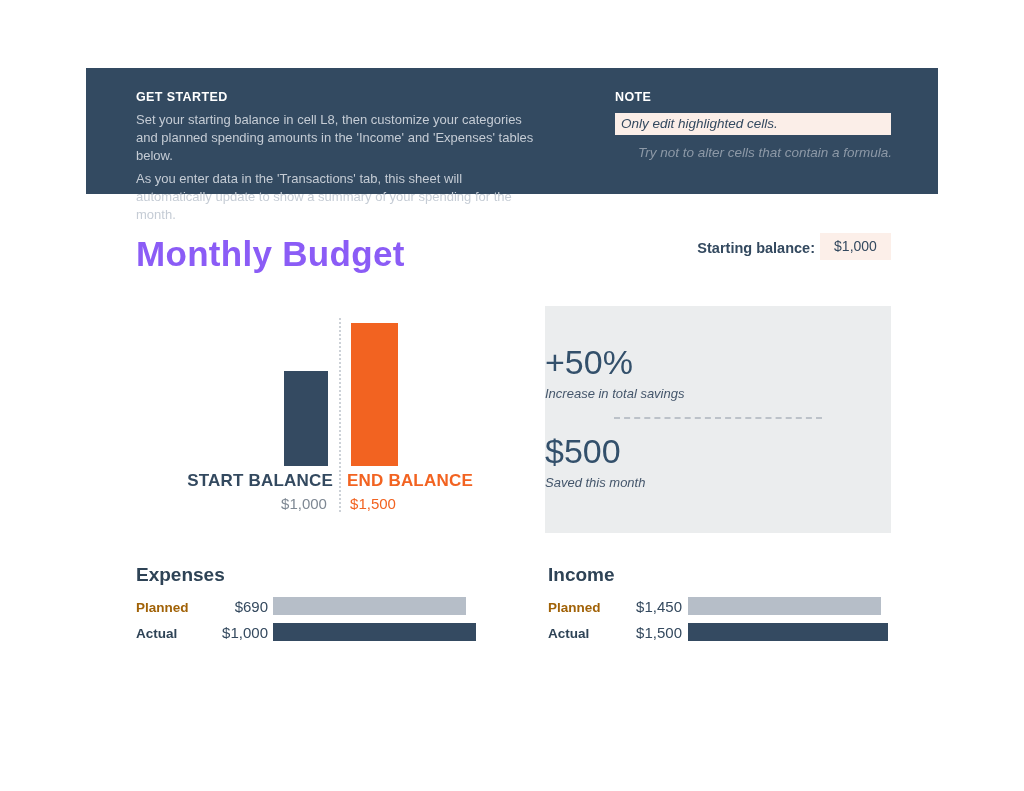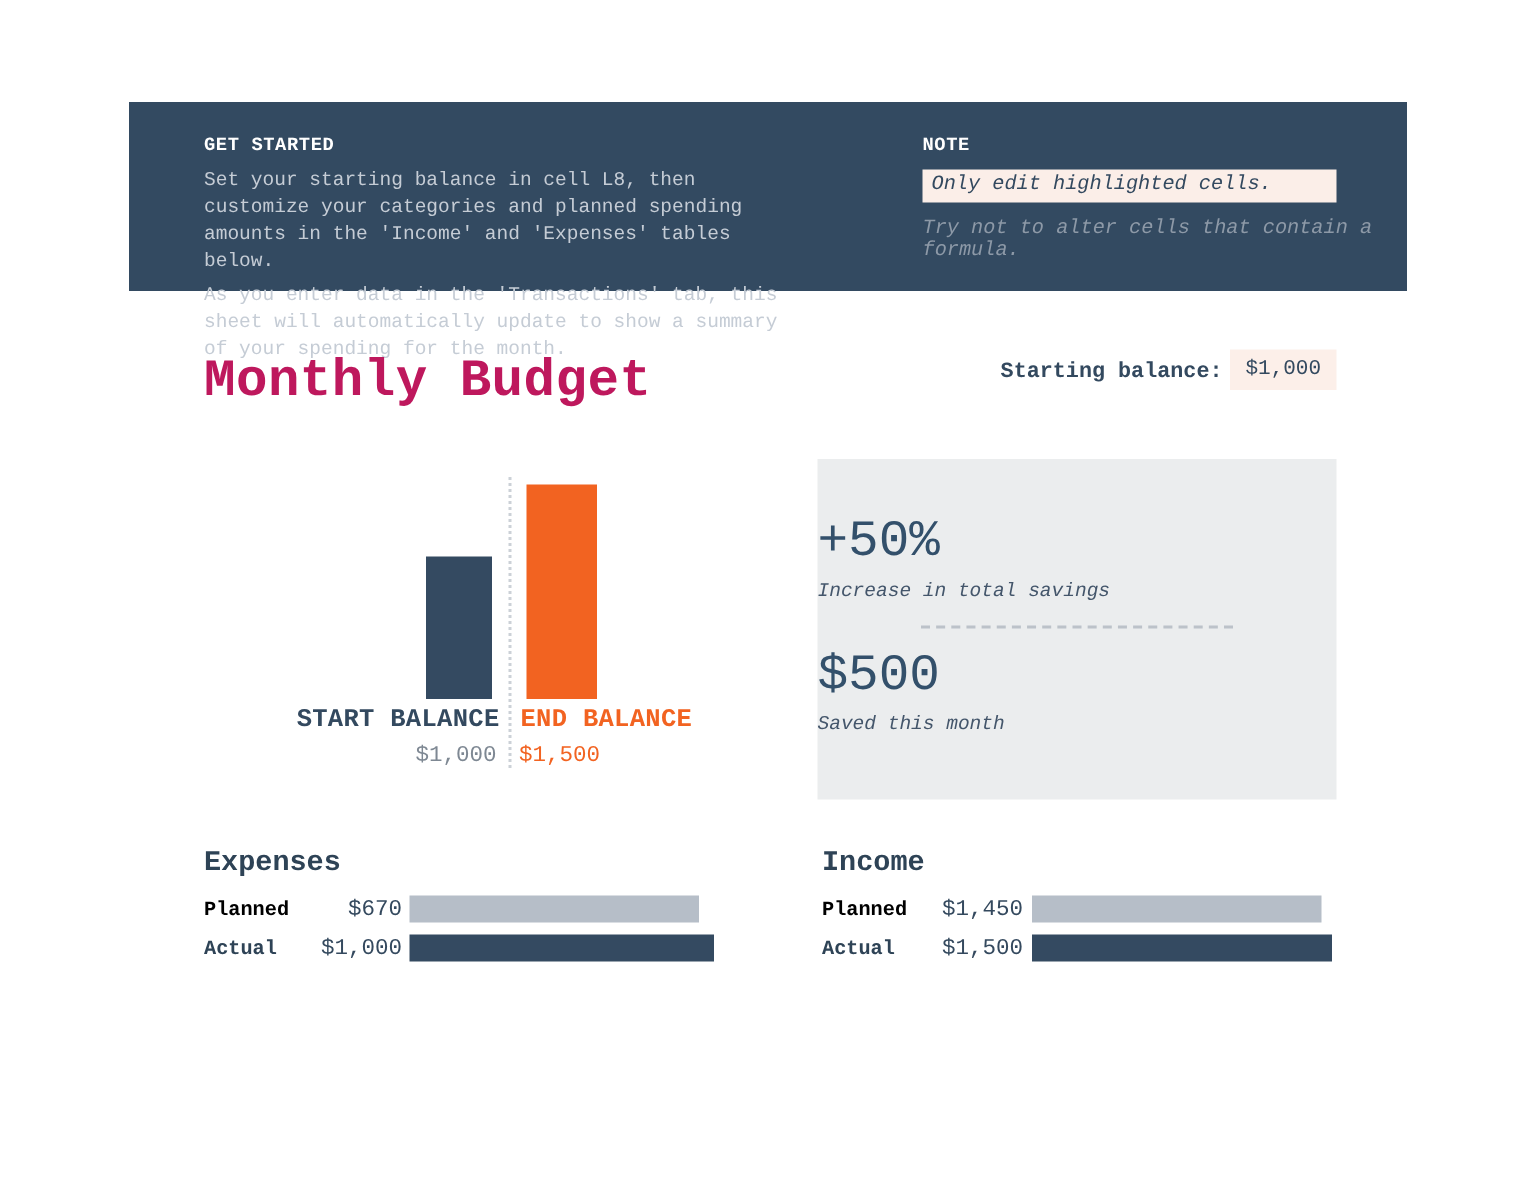--- a/index.html
+++ b/index.html
@@ -1,37 +1,37 @@
 <!DOCTYPE html>
 <html><head>
 <meta charset="utf-8">
 <style>
-  * { margin:0; padding:0; box-sizing:border-box;font-family:Liberation Mono, monospace; }
+  * { margin:0; padding:0; box-sizing:border-box; }
   html,body { background:#ffffff; }
   body { font-family:"Liberation Sans", sans-serif; }
   #page {
     position:relative; width:1024px; height:791px; background:#ffffff;
     overflow:hidden; margin:0 auto;
   }
   
   .band { position:absolute; left:86px; top:68px; width:852px; height:126px; background:#334a61; }
   .band-col { position:absolute; top:22px; }
   .gs-col { left:50px; width:402px; }
   .note-col { left:529px; width:300px; }
   .col-heading { color:#ffffff; font-size:12.5px; font-weight:700; letter-spacing:.4px; }
   .band-para { color:#c5ccd5; font-size:13px; line-height:18px; margin-top:7px; }
   .band-para + .band-para { margin-top:5px; }
   .note-cell {
     margin-top:9px; width:276px; height:22px; background:#fbeee8;
     color:#33495f; font-size:13.5px; font-style:italic; line-height:21px; padding-left:6px;
   }
-  .note-hint { margin-top:10px; color:#8d99a7; font-size:13.5px; font-style:italic; }
+  .note-hint { margin-top:10px; color:#8d99a7; font-size:13.5px; font-style:italic;text-align:center; }
   
   .page-title {
-    position:absolute; left:136px; top:234px; color:#be185d;
+    position:absolute; left:136px; top:234px; color:#8b5cf6;
     font-size:35px; font-weight:700; letter-spacing:.3px;
   }
   .sb-label {
     position:absolute; right:209px; top:240px; color:#33495f;
     font-size:14.5px; font-weight:700;
   }
   .sb-cell {
     position:absolute; left:820px; top:233px; width:71px; height:27px;
     background:#fcefe9; color:#33495f; font-size:14px; text-align:center; line-height:27px;
   }
@@ -53,21 +53,21 @@
   .summary {
     position:absolute; left:545px; top:306px; width:346px; height:227px;
     background:#ebedee; padding-top:38px;
   }
   .summary .big { font-size:34px; line-height:36px; color:#33506b; font-weight:400; }
   .summary .caption { margin-top:6px; font-size:13px; font-style:italic; color:#44566b; }
   .summary .divider { width:208px; margin:16px auto 14px; border-top:2px dashed #bcc2c9; }
   
   .section-title { position:absolute; top:564px; color:#2e4356; font-size:19px; font-weight:700; }
   .row-label { position:absolute; font-size:13.5px; font-weight:700; }
-  .row-label.planned { color:#000000; }
+  .row-label.planned { color:#a16207; }
   .row-label.actual  { color:#2e4356; }
   .row-value { position:absolute; font-size:15px; color:#34495e; text-align:right; }
   .hbar { position:absolute; height:18px; }
   .hbar.planned { background:#b6bec8; }
   .hbar.actual  { background:#344a61; }
 </style>
 </head>
 <body>
 
 <div id="page">
@@ -100,21 +100,21 @@
   <div class="summary">
     <div class="big">+50%</div>
     <div class="caption">Increase in total savings</div>
     <div class="divider"></div>
     <div class="big">$500</div>
     <div class="caption">Saved this month</div>
   </div>
 
   <div class="section-title" style="left:136px">Expenses</div>
   <div class="row-label planned" style="left:136px; top:600px">Planned</div>
-  <div class="row-value" style="left:190px; top:598px; width:78px">$670</div>
+  <div class="row-value" style="left:190px; top:598px; width:78px">$690</div>
   <div class="hbar planned" style="left: 273px; top: 597px; width: 192.9px;"></div>
   <div class="row-label actual" style="left:136px; top:626px">Actual</div>
   <div class="row-value" style="left:180px; top:624px; width:88px">$1,000</div>
   <div class="hbar actual" style="left: 273px; top: 623px; width: 203px;"></div>
 
   <div class="section-title" style="left:548px">Income</div>
   <div class="row-label planned" style="left:548px; top:600px">Planned</div>
   <div class="row-value" style="left:594px; top:598px; width:88px">$1,450</div>
   <div class="hbar planned" style="left: 688px; top: 597px; width: 193.3px;"></div>
   <div class="row-label actual" style="left:548px; top:626px">Actual</div>

